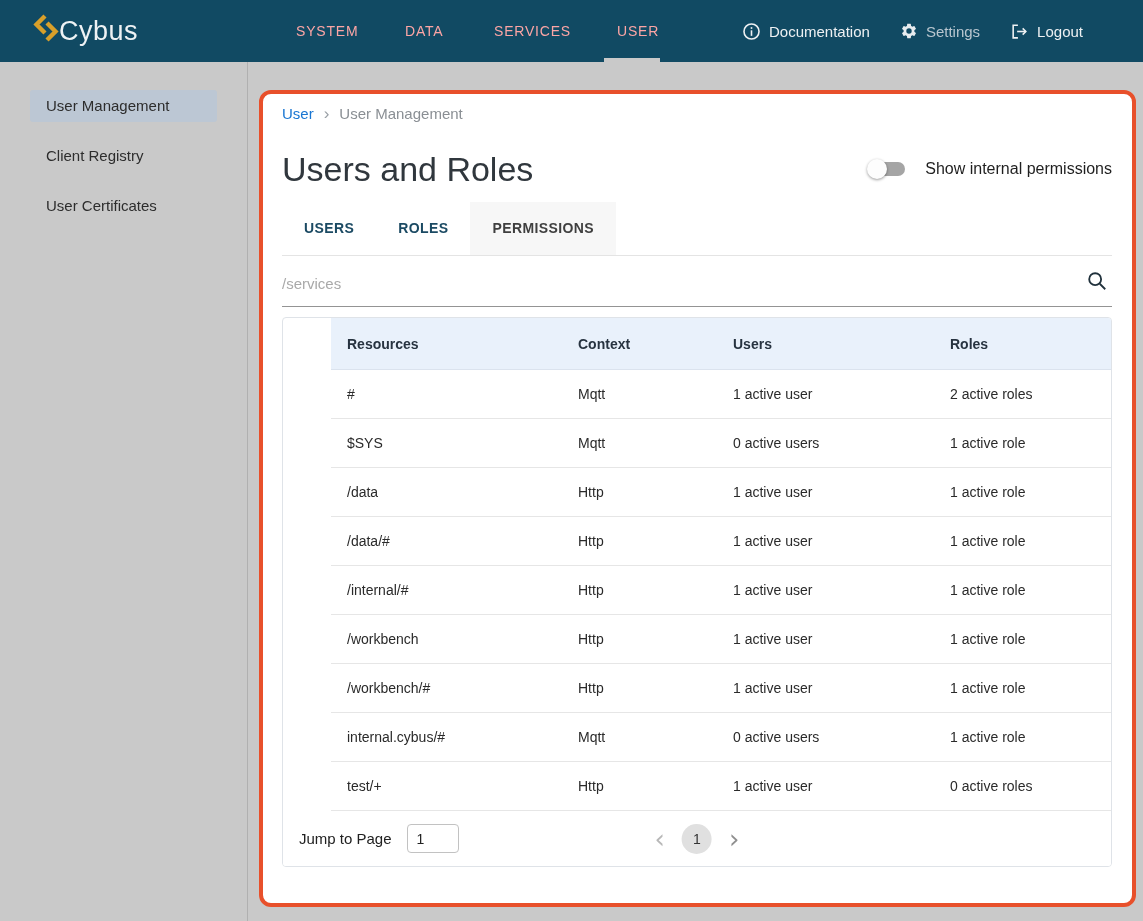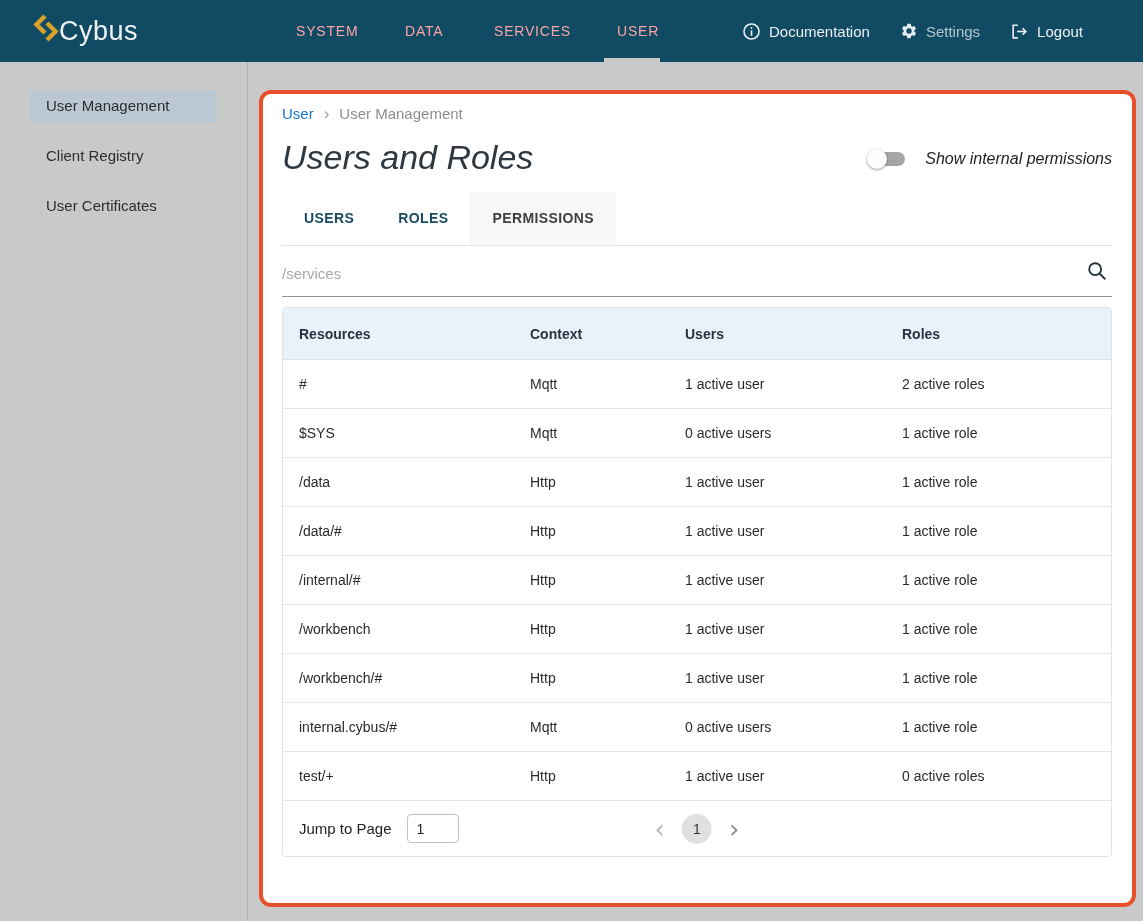--- a/index.html
+++ b/index.html
@@ -34,21 +34,21 @@
   
   .content-card { position:absolute; left:259px; top:90px; width:877px; height:817px;
                   background:#ffffff; border:4px solid #e8502b; border-radius:12px;
                   padding:0 20px 0 19px; }
 
   .breadcrumb { margin-top:9px; display:flex; align-items:center; gap:10px; font-size:15px; height:20px; }
   .breadcrumb .crumb-link { color:#1976d2; cursor:pointer; }
   .breadcrumb .crumb-sep { color:#9aa0a6; font-size:17px; line-height:1; }
   .breadcrumb .crumb-current { color:#8a8f94; }
 
-  .title-row { display:flex; justify-content:space-between; margin-top:15px; height:42px;font-style:italic; }
+  .title-row { display:flex; justify-content:space-between; align-items:center; margin-top:25px; height:42px; }
   .page-title { font-size:34px; font-weight:400; color:#30373d; }
   .toggle-group { display:flex; align-items:center; gap:16px; }
   .switch { width:34px; height:14px; border-radius:7px; background:#a5a5a5; position:relative; cursor:pointer; margin-right:4px; }
   .switch .knob { position:absolute; left:-4px; top:-3px; width:20px; height:20px; border-radius:50%;
                   background:#fdfdfd; box-shadow:0 1px 3px rgba(0,0,0,.4); }
   .toggle-label { font-size:16px; color:#1f1f1f; }
 
   .subtitle-row { display:flex; align-items:center; gap:11px; margin-top:19px; color:#8c8c8c; font-size:15px; height:20px; }
   .subtitle-row svg { display:block; }
 
@@ -59,21 +59,21 @@
 
   .search-row { position:relative; }
   .search-input { width:100%; border:none; outline:none; border-bottom:1px solid #949494;
                   font-size:15px; font-family:"Liberation Sans", sans-serif;
                   padding:19px 40px 14px 0; color:#333; background:transparent; }
   .search-input::placeholder { color:#a9a9a9; }
   .search-icon { position:absolute; right:4px; top:14px; cursor:pointer; }
 
   
   .table { margin-top:10px; border:1px solid #dfe3e8; border-radius:4px; overflow:hidden; background:#fff; }
-  .trow { display:grid; grid-template-columns:247px 155px 217px 1fr; align-items:center; }
+  .trow { display:grid; grid-template-columns:247px 155px 217px 1fr; align-items:center;margin-left:48px; }
   .thead { background:#e9f1fb; height:52px; border-bottom:1px solid #dbe3ee; }
   .thead .cell { font-weight:700; color:#273340; font-size:14px; }
   .cell { font-size:14px; color:#2a2a2a; }
   .cell.c1 { padding-left:16px; }
   .tbody .trow { height:49px; border-bottom:1px solid #e6e6e6; cursor:pointer; background:#fff; }
 
   .tfoot { position:relative; height:55px; display:flex; align-items:center; padding-left:16px; background:#fff; }
   .jump-label { font-size:15px; color:#212121; }
   .jump-input { width:52px; height:29px; margin-left:15px; border:1px solid #c2c2c2; border-radius:4px;
                 font-size:14px; font-family:"Liberation Sans", sans-serif; padding:0 0 0 9px; color:#222; outline:none; }

